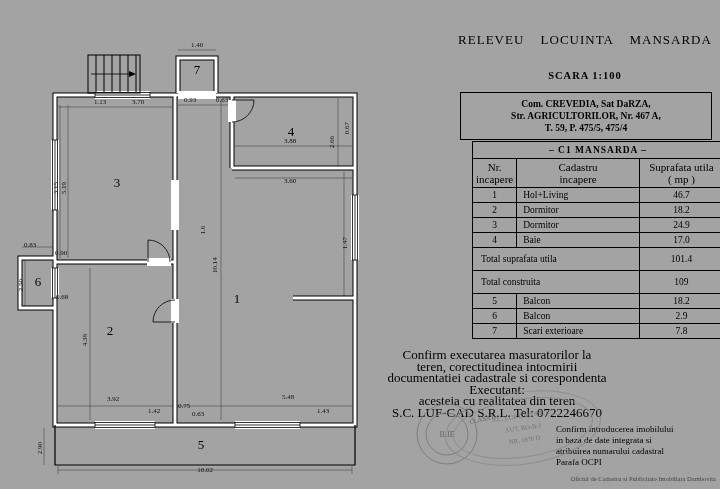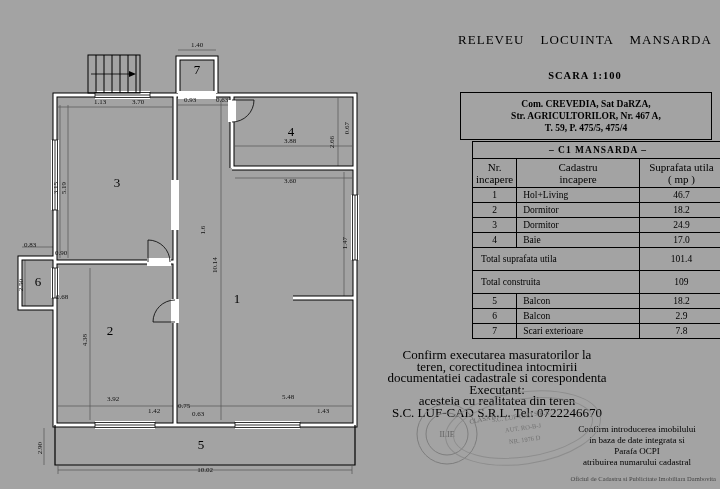--- a/index.html
+++ b/index.html
@@ -18,21 +18,21 @@
   td{border:1px solid #000;padding:1px 3px;height:12px;}
   td.section{text-align:center;font-weight:bold;letter-spacing:1px;height:14px;}
   td.colhead{text-align:center;white-space:pre-line;font-size:11px;height:26px;}
   td.nr{width:26px;text-align:center;}
   td.name{width:126px;text-align:left;padding-left:6px;}
   td.area{width:84px;text-align:center;}
   tr.total-row td{height:20px;}
   td.total-label{padding-left:8px;}
   #certify-left{left:376px;top:349px;width:242px;text-align:center;
                 font-size:13px;line-height:11.5px;}
-  #certify-right{left:556px;top:424px;width:162px;text-align:center;
+  #certify-right{left:556px;top:424px;width:162px;
                  font-size:9px;line-height:11px;}
   #footer-office{left:540px;top:475px;width:176px;font-size:6.5px;color:#444;text-align:right;}
   
   .dim{font-family:"Liberation Serif",serif;font-size:7px;fill:#111;}
   .room{font-family:"Liberation Serif",serif;font-size:13px;fill:#000;}
   .stampt{font-family:"Liberation Serif",serif;font-size:6.5px;fill:#666;stroke:none;}
   .stampc{font-family:"Liberation Serif",serif;font-size:8px;fill:#555;stroke:none;}
   svg{position:absolute;left:0;top:0;}
   #stamps-svg{pointer-events:none;}
 </style>
@@ -242,22 +242,22 @@
       <div>Confirm executarea masuratorilor la</div>
       <div>teren, corectitudinea intocmirii</div>
       <div>documentatiei cadastrale si corespondenta</div>
       <div>Executant:</div>
       <div>acesteia cu realitatea din teren</div>
       <div>S.C. LUF-CAD S.R.L. Tel: 0722246670</div>
     </div>
   <div id="certify-right" class="abs">
       <div>Confirm introducerea imobilului</div>
       <div>in baza de date integrata si</div>
+      <div>atribuirea numarului cadastral</div>
       <div>Parafa OCPI</div>
-      <div>atribuirea numarului cadastral</div>
     </div>
   <div id="footer-office" class="abs">Oficiul de Cadastru si Publicitate Imobiliara Dambovita</div>
 
   <svg id="stamps-svg" width="720" height="489" viewBox="0 0 720 489">
     <g stroke="#777" stroke-width="1" fill="none" opacity="0.85">
       <circle cx="447" cy="434" r="30"></circle>
       <circle cx="447" cy="434" r="21"></circle>
       <text class="stampc" x="447" y="437" text-anchor="middle">ILIE</text>
     </g>
     <g stroke="#888" stroke-width="1" fill="none" opacity="0.8" transform="rotate(-8 523 428)">

